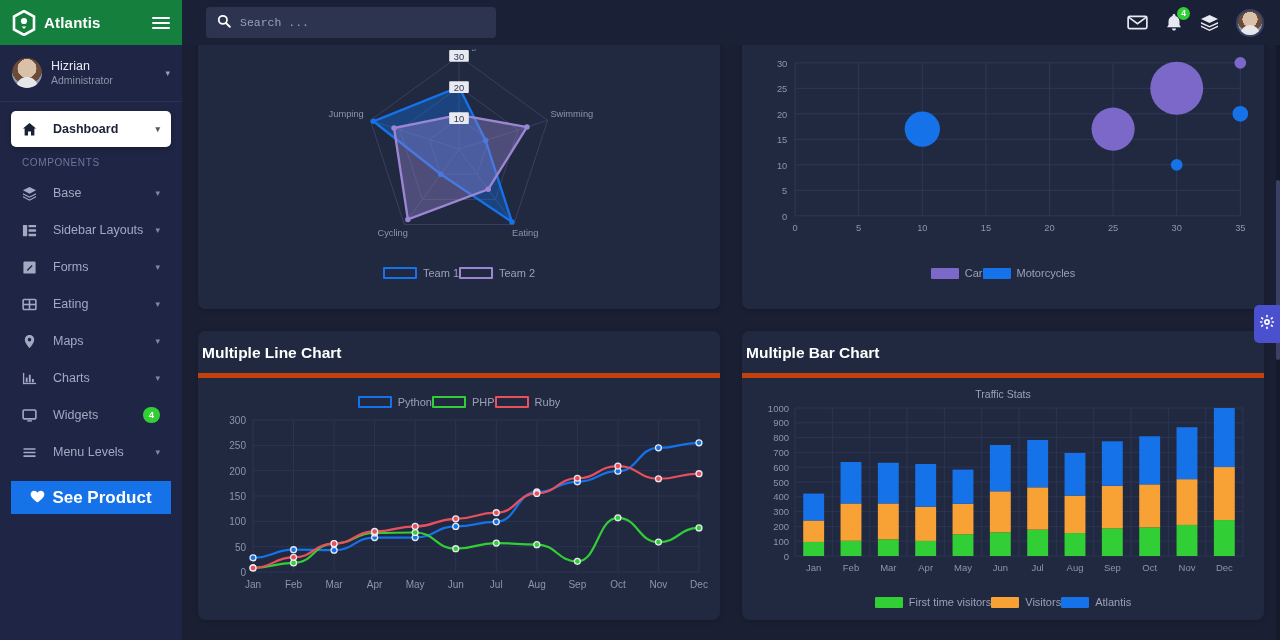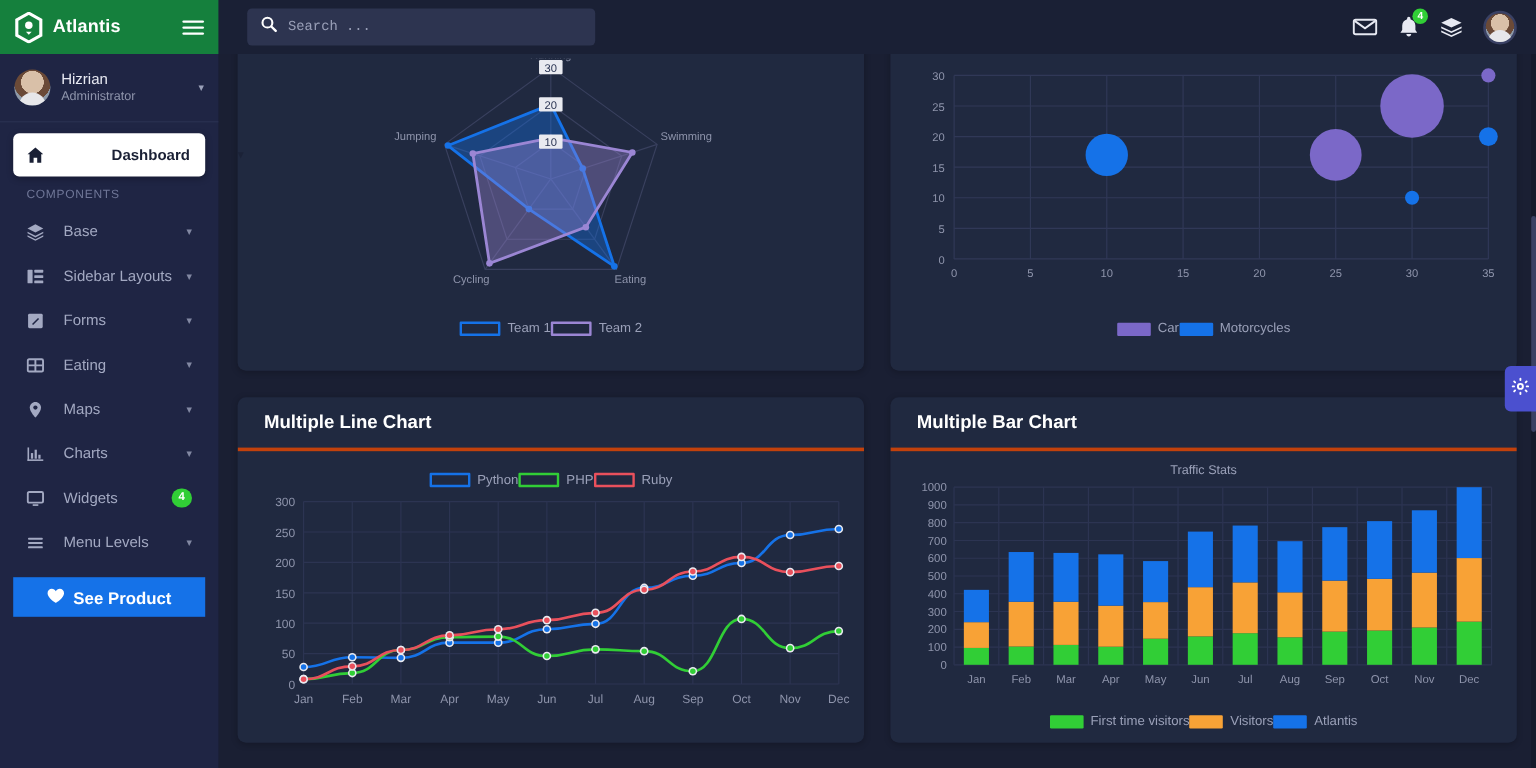--- a/index.html
+++ b/index.html
@@ -55,41 +55,41 @@
   }
   .nav { padding: 9px 0 0 0; }
   .nav-item {
     display: flex; align-items: center;
     height: 36px; margin: 0 11px 1px 11px;
     padding: 0 11px; border-radius: 5px;
     color: #a3a9c2; font-size: 12.5px; cursor: pointer;
   }
   .nav-item.active {
     background: #fff; color: #1a2035; font-weight: 600;
-    height: 36px; box-shadow: 0 2px 5px rgba(0,0,0,.25); gap: 40px;
+    height: 36px; box-shadow: 0 2px 5px rgba(0,0,0,.25);
   }
   .nav-ico {
     width: 19px; flex: 0 0 19px; display: flex;
     align-items: center; justify-content: flex-start;
   }
   .nav-label { margin-left: 12px; white-space: nowrap; }
   .nav-caret { margin-left: auto; font-size: 9px; opacity: .75; }
   .section-label {
     color: #6f7697; font-size: 10px; letter-spacing: .6px;
     padding: 9px 22px 7px; text-transform: uppercase;
   }
   .badge-green {
     margin-left: auto; background: #31ce36; color: #fff;
     font-size: 9.5px; font-weight: bold;
     border-radius: 9px; padding: 2px 6px; line-height: 1.2;
   }
   .see-product {
     display: flex; align-items: center; justify-content: center;
     margin: 11px; height: 33px; border-radius: 0;
-    background: #1572e8; color: #fff; font-size: 14px;
+    background: #1572e8; color: #fff; font-size: 17px;
     font-weight: 600; cursor: pointer; gap: 7px;
   }
 
   
   .topbar {
     position: absolute; left: 182px; top: 0;
     width: 1098px; height: 45px;
     background: #1a2035; display: flex; align-items: center;
     padding: 0 16px; z-index: 4;
   }
@@ -131,21 +131,21 @@
     width: 1098px; height: 595px; background: #1a1f33;
     padding: 0 16px;
   }
   .row { display: flex; gap: 22px; }
   .card {
     background: #202940; border-radius: 7px; flex: 1;
     overflow: hidden; box-shadow: 0 1px 5px rgba(0,0,0,.2);
   }
   .card-top-cut { height: 272px; margin-top: -8px; }
   .card-head {
-    padding: 13px 22px 11px; border-bottom: 3px solid #c2410c;
+    padding: 13px 4px 11px; border-bottom: 5px solid #c2410c;
   }
   .card-title { color: #fff; font-size: 15.5px; font-weight: 600; }
   .card-divider-only { border-bottom: 1px solid #2b344f; height: 6px; }
   .card-body { padding: 6px 8px 8px; }
   .legend {
     display: flex; align-items: center; justify-content: center;
     margin-top: 2px;
   }
   .legend-item { display: flex; align-items: center; gap: 6px; }
   .legend-swatch-hollow {

